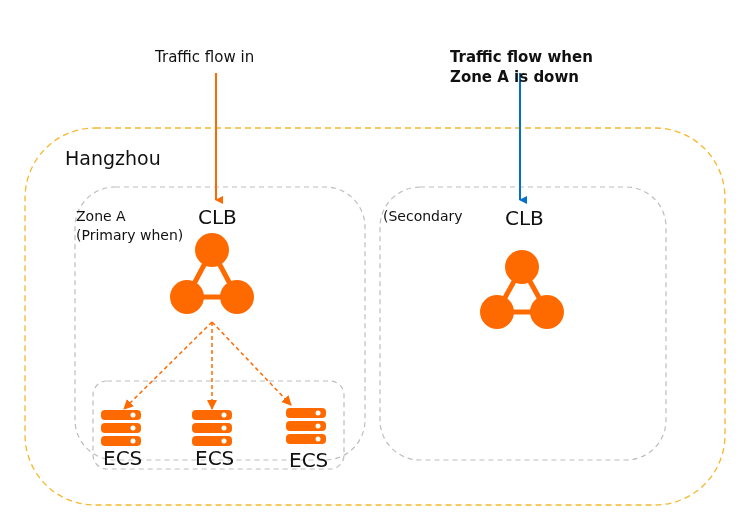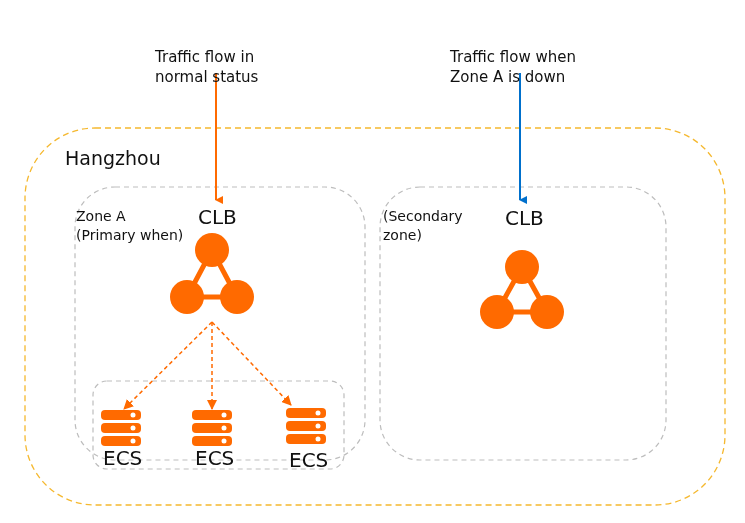--- a/index.html
+++ b/index.html
@@ -78,36 +78,34 @@
     <rect x="0" y="13" width="40" height="10" rx="4" fill="#ff6a00"></rect>
     <rect x="0" y="26" width="40" height="10" rx="4" fill="#ff6a00"></rect>
     <circle cx="32" cy="5" r="2.5" fill="#fff"></circle>
     <circle cx="32" cy="18" r="2.5" fill="#fff"></circle>
     <circle cx="32" cy="31" r="2.5" fill="#fff"></circle>
   </g>
 </svg>
 
 <div class="lbl" style="left:155px; top:12px;">
   <div>Traffic flow in</div>
-  <div>normal status</div>
 </div>
-<div class="lbl" style="left:450px; top:12px;">
+<div class="lbl" style="left:450px; top:12px;font-weight:bold;">
   <div>Traffic flow when</div>
   <div>Zone A is down</div>
 </div>
 
 <div class="lbl-lg" style="left:65px; top:148px; font-size:19px;">Hangzhou</div>
 
 <div class="lbl-sm center" style="left:76px; top:207px; width:125px;">
   <div>Zone A</div>
   <div>(Primary when)</div>
 </div>
 <div class="lbl-lg" style="left:198px; top:207px;">CLB</div>
 
 <div class="lbl-lg" style="left:103px; top:448px;">ECS</div>
 <div class="lbl-lg" style="left:195px; top:448px;">ECS</div>
 <div class="lbl-lg" style="left:289px; top:450px;">ECS</div>
 
 <div class="lbl-sm center" style="left:383px; top:207px; width:100px;">
   <div>(Secondary</div>
-  <div>zone)</div>
 </div>
 <div class="lbl-lg" style="left:505px; top:208px;">CLB</div>
 
 </body></html>

